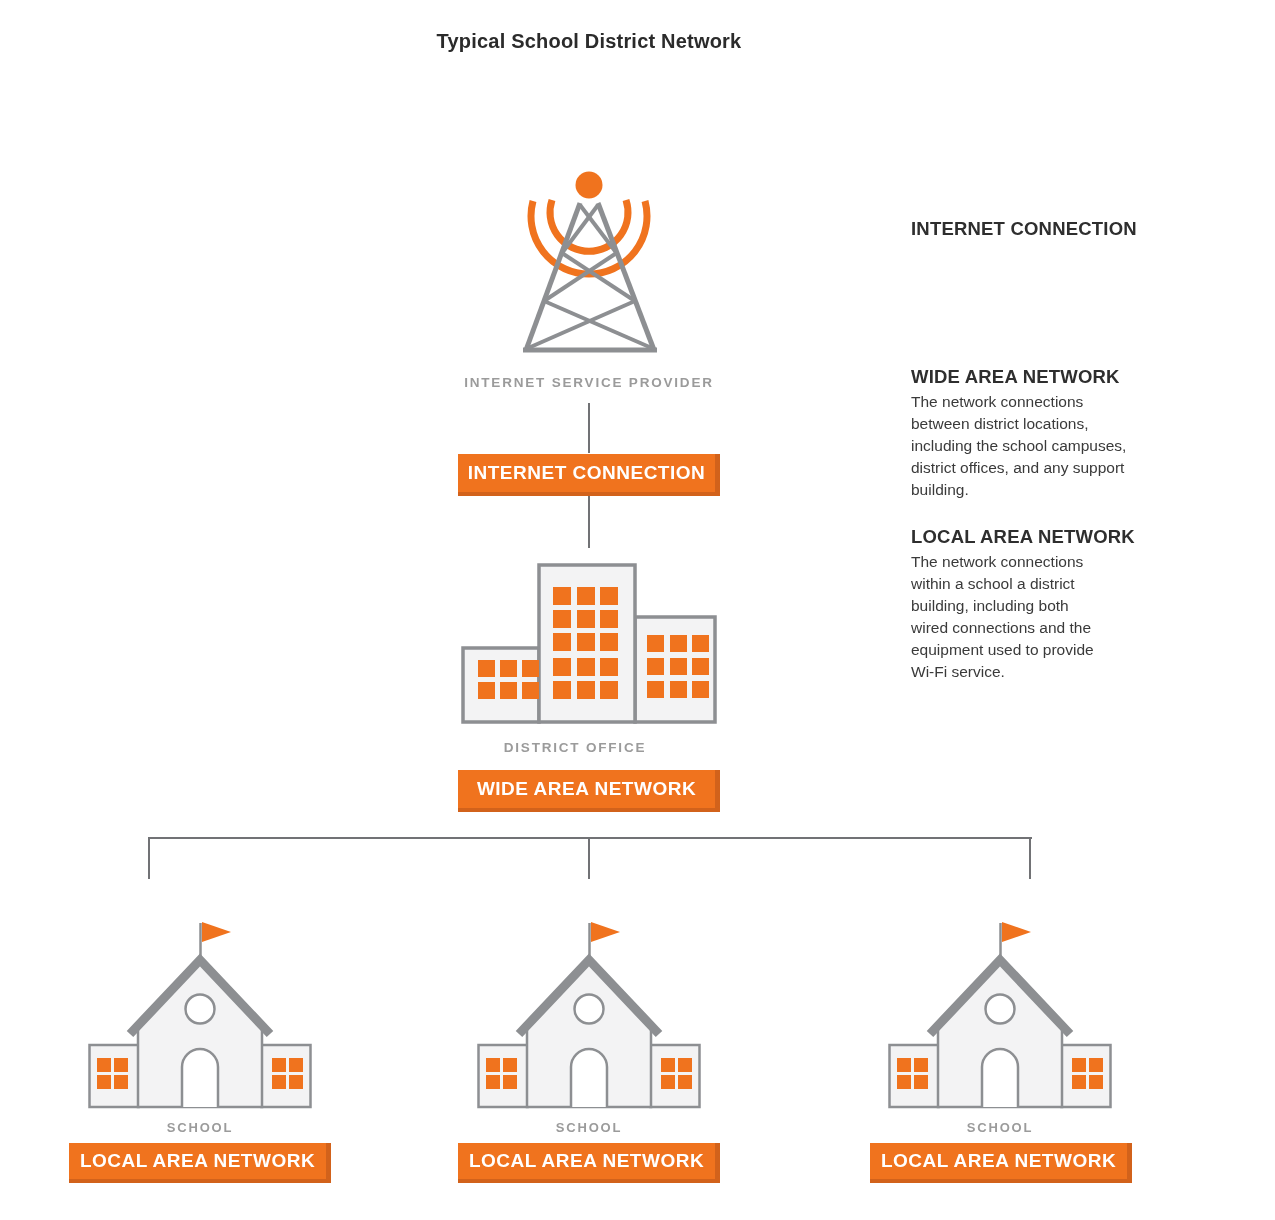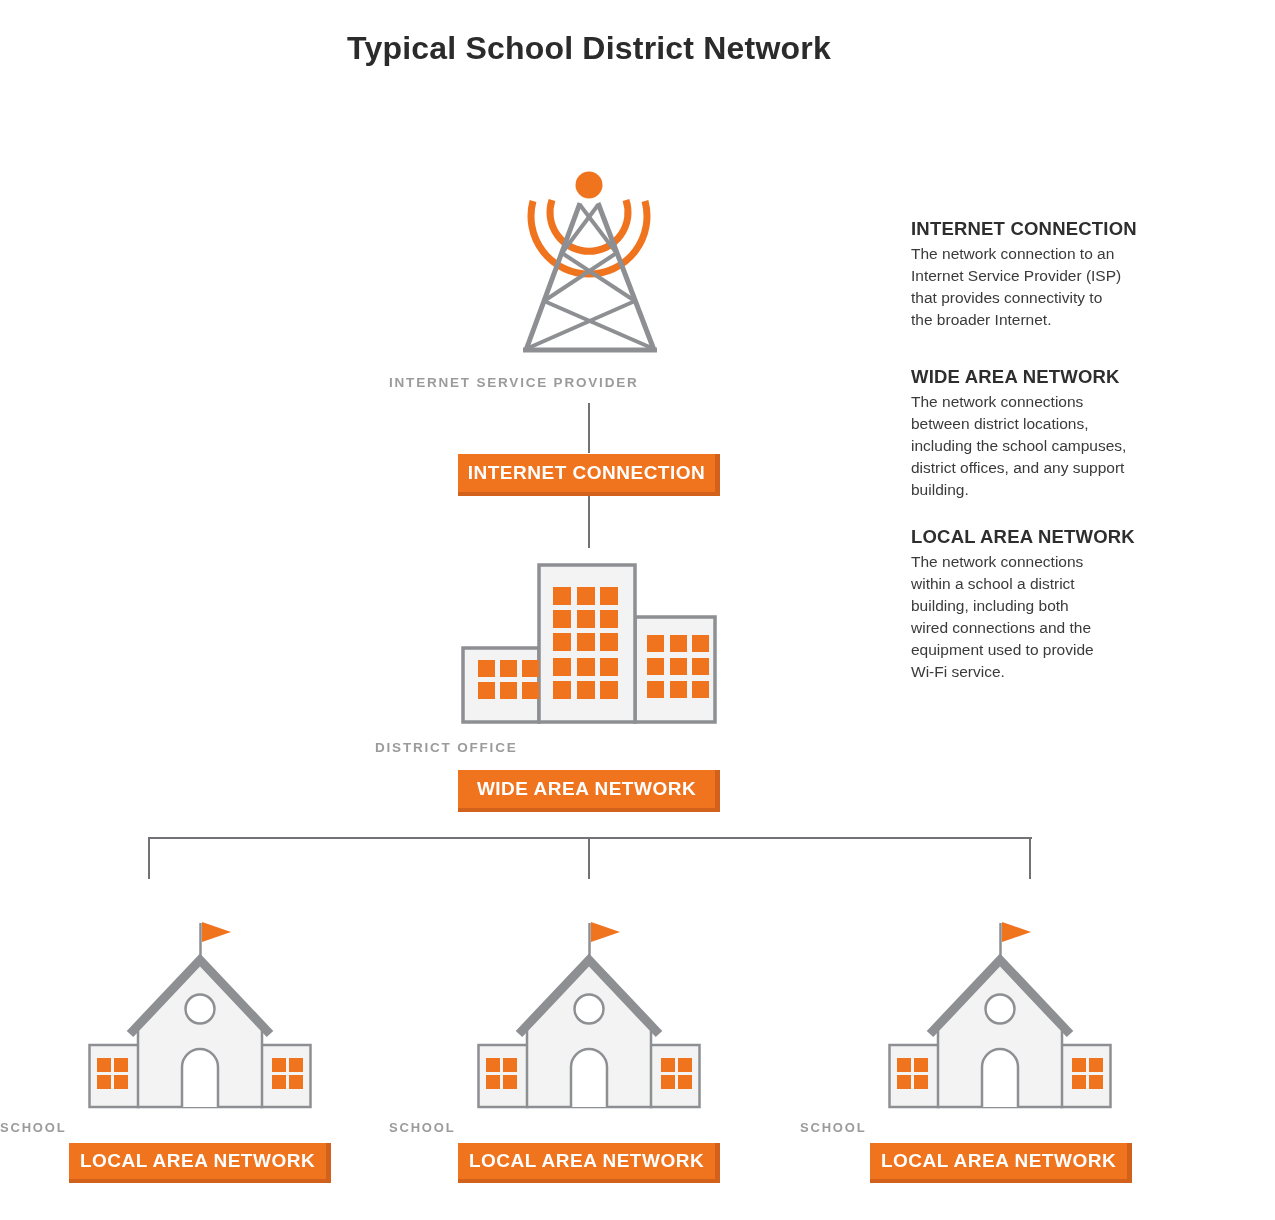--- a/index.html
+++ b/index.html
@@ -3,25 +3,25 @@
 <meta charset="utf-8">
 <style>
   html,body{margin:0;padding:0;background:#ffffff;}
   #stage{
     position:relative;width:1275px;height:1220px;background:#ffffff;overflow:hidden;
     font-family:"Liberation Sans", sans-serif;
   }
   .abs{position:absolute;}
   .title{
     left:0;top:30px;width:1178px;text-align:center;
-    font-size:32px;font-weight:700;color:#2b2b2b;letter-spacing:.2px;
+    font-size:20px;font-weight:700;color:#2b2b2b;letter-spacing:.2px;
   }
   .grey-label{
     color:#9b9b9b;font-size:13.5px;font-weight:600;letter-spacing:1.8px;
-    width:400px;
+    text-align:center;width:400px;
   }
   .orange-bar{
     width:262px;height:42px;box-sizing:border-box;
     background:#f0731e;border-right:5px solid #d2621b;border-bottom:4px solid #d2621b;
     display:flex;align-items:center;justify-content:center;
     color:#ffffff;font-size:19px;font-weight:700;letter-spacing:.5px;white-space:nowrap;
   }
   .vline{width:2px;background:#717275;}
   .hline{height:2px;background:#717275;}
   .legend-block{width:320px;}
@@ -186,24 +186,20 @@
   <div class="abs grey-label" style="left:0px;top:1120px;font-size:13px;">SCHOOL</div>
   <div class="abs grey-label" style="left:389px;top:1120px;font-size:13px;">SCHOOL</div>
   <div class="abs grey-label" style="left:800px;top:1120px;font-size:13px;">SCHOOL</div>
 
   <div class="abs orange-bar" style="left:69px;top:1143px;height:40px;">LOCAL AREA NETWORK</div>
   <div class="abs orange-bar" style="left:458px;top:1143px;height:40px;">LOCAL AREA NETWORK</div>
   <div class="abs orange-bar" style="left:870px;top:1143px;height:40px;">LOCAL AREA NETWORK</div>
 
   <div class="abs legend-block" style="left:911px;top:218px;">
     <h3 class="legend-heading">INTERNET CONNECTION</h3>
-    <p class="legend-body">The network connection to an
-Internet Service Provider (ISP)
-that provides connectivity to
-the broader Internet.</p>
   </div>
   <div class="abs legend-block" style="left:911px;top:366px;">
     <h3 class="legend-heading">WIDE AREA NETWORK</h3>
     <p class="legend-body">The network connections
 between district locations,
 including the school campuses,
 district offices, and any support
 building.</p>
   </div>
   <div class="abs legend-block" style="left:911px;top:526px;">

